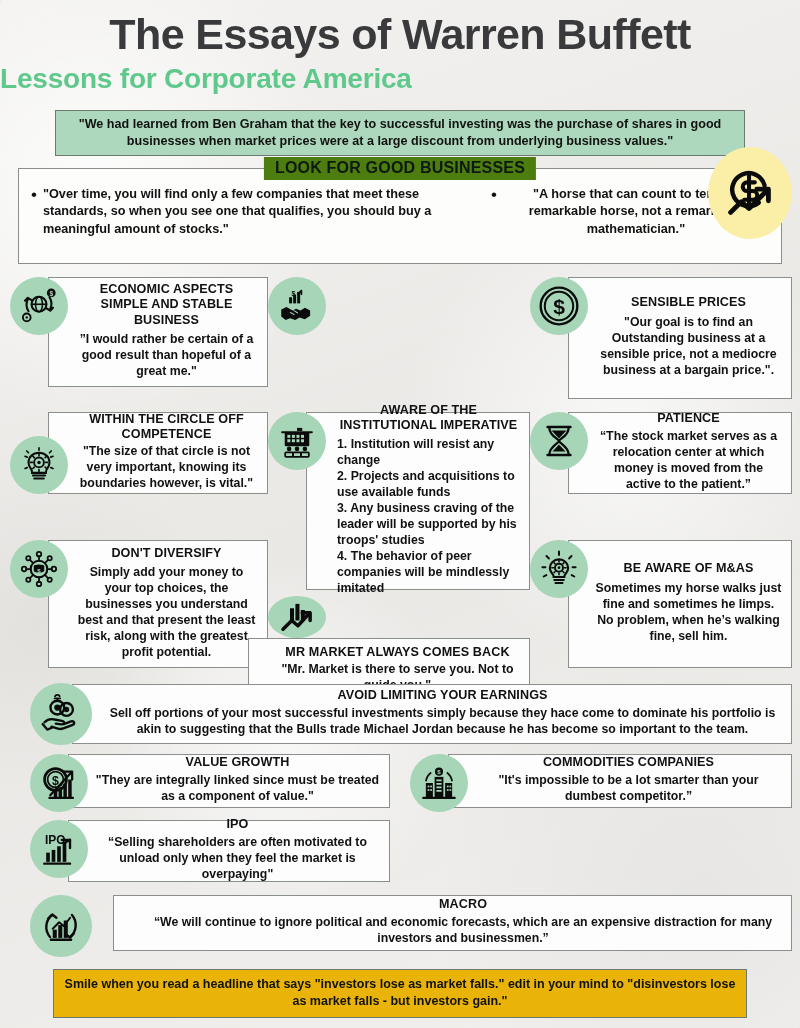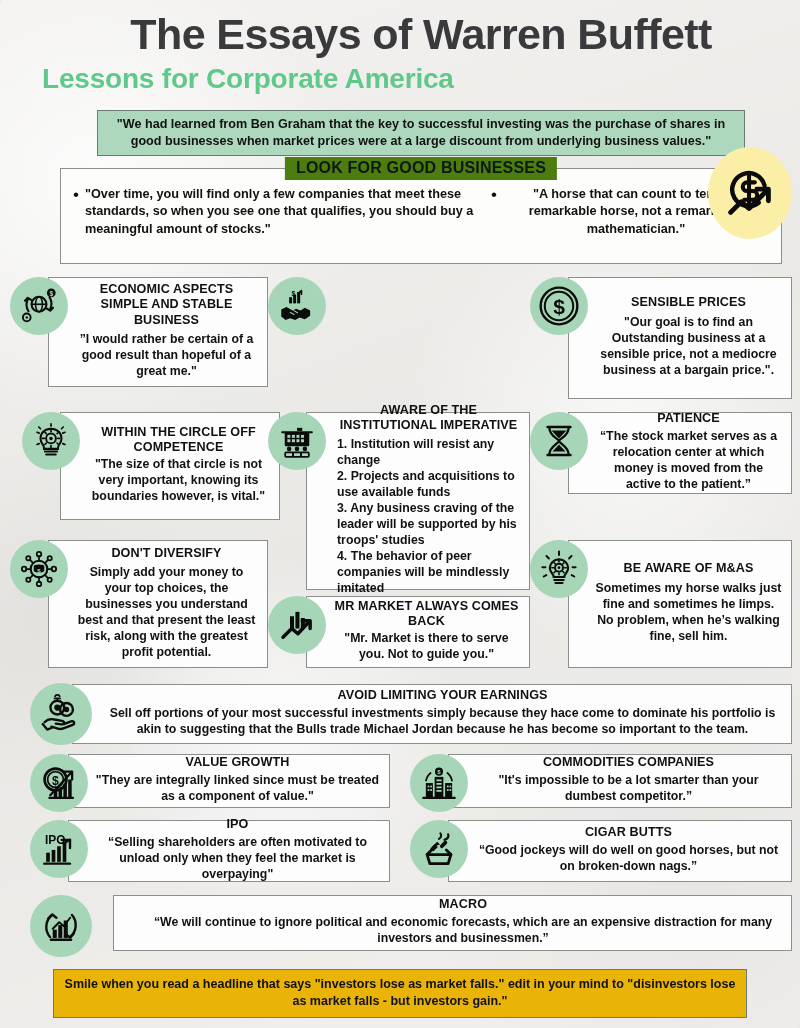--- a/index.html
+++ b/index.html
@@ -23,21 +23,20 @@
       linear-gradient(160deg, #f3f2f0 0%, #e9e8e5 50%, #f1f0ee 100%);
     position: relative;
     overflow: hidden;
     color: #1b1b1b;
   }
 
   .page {
     position: relative;
     width: 800px;
     height: 1028px;
-    padding-left: 42px;
   }
 
   
   .title {
     text-align: center;
     font-size: 43px;
     font-weight: 700;
     letter-spacing: -0.6px;
     color: #3a3a3c;
     line-height: 1;
@@ -267,21 +266,21 @@
         <circle cx="24" cy="24" r="15.5" fill="none" stroke="#0b0b0b" stroke-width="2.2"></circle>
         <text x="24" y="33" font-size="23" fill="#0b0b0b" text-anchor="middle" font-family="Liberation Sans, sans-serif" font-weight="bold">$</text>
       </svg>
     </div>
     <div class="box">
       <div class="card-title">SENSIBLE PRICES</div>
       <div class="card-body">"Our goal is to find an Outstanding business at a sensible price, not a mediocre business at a bargain price.".</div>
     </div>
   </div>
 
-  <div class="card" style="left:22px; top:412px; width:258px; height:108px;">
+  <div class="card" style="left:10px; top:412px; width:258px; height:82px;align-items:flex-end;">
     <div class="badge">
       <svg width="42" height="42" viewBox="0 0 48 48">
         <path d="M24 10c-7 0-12 5-12 11 0 4 2 6 3.2 8 .8 1.4.8 2.6.8 4h16c0-1.4 0-2.6.8-4 1.2-2 3.2-4 3.2-8 0-6-5-11-12-11z" fill="none" stroke="#0b0b0b" stroke-width="2.3"></path>
         <path d="M17 36h14M18.5 39.5h11" stroke="#0b0b0b" stroke-width="2.3" stroke-linecap="round"></path>
         <circle cx="24" cy="21" r="5.6" fill="none" stroke="#0b0b0b" stroke-width="2.2"></circle>
         <circle cx="24" cy="21" r="2" fill="#0b0b0b"></circle>
         <g stroke="#0b0b0b" stroke-width="1.9" stroke-linecap="round">
           <path d="M24 13.4v-2.6M24 31.4v-2.2M16.4 21h-2.2M33.8 21h-2.2M18.6 15.6l-1.6-1.6M31 15.6l1.6-1.6M18.6 26.4l-1.6 1.6M31 26.4l1.6 1.6"></path>
         </g>
         <g stroke="#0b0b0b" stroke-width="1.9" stroke-linecap="round">
@@ -365,21 +364,21 @@
             <circle cx="36.2" cy="36.2" r="2.4"></circle>
         </g>
       </svg>
     </div>
     <div class="box">
       <div class="card-title">DON'T DIVERSIFY</div>
       <div class="card-body">Simply add your money to your top choices, the businesses you understand best and that present the least risk, along with the greatest profit potential.</div>
     </div>
   </div>
 
-  <div class="card" style="left:268px; top:596px; width:262px; height:72px;">
+  <div class="card" style="left:268px; top:596px; width:262px; height:72px;flex-direction:column;">
     <div class="badge">
       <svg width="42" height="42" viewBox="0 0 48 48">
         <rect x="16" y="14" width="4.6" height="14" fill="#0b0b0b"></rect>
         <rect x="22.2" y="9" width="4.6" height="19" fill="#0b0b0b"></rect>
         <rect x="28.4" y="16" width="4.6" height="12" fill="#0b0b0b"></rect>
         <polyline points="8,38 18,28 25,34 38,20" fill="none" stroke="#0b0b0b" stroke-width="4" stroke-linecap="round" stroke-linejoin="round"></polyline>
         <polyline points="30,19 39,19 39,28" fill="none" stroke="#0b0b0b" stroke-width="4" stroke-linecap="round" stroke-linejoin="round"></polyline>
       </svg>
     </div>
     <div class="box">
@@ -494,37 +493,20 @@
         <polyline points="27,14 36,14 36,23" fill="none" stroke="#0b0b0b" stroke-width="2.6" stroke-linecap="round" stroke-linejoin="round"></polyline>
         <path d="M29 18l7-4" stroke="#0b0b0b" stroke-width="2.6" stroke-linecap="round"></path>
       </svg>
     </div>
     <div class="box">
       <div class="card-title">IPO</div>
       <div class="card-body tight">“Selling shareholders are often motivated to unload only when they feel the market is overpaying"</div>
     </div>
   </div>
 
-  <div class="card" style="left:410px; top:820px; width:382px; height:62px;">
-    <div class="badge">
-      <svg width="44" height="44" viewBox="0 0 48 48">
-        <path d="M11 30h26l-3 10H14z" fill="none" stroke="#0b0b0b" stroke-width="3" stroke-linejoin="round"></path>
-        <path d="M11 30l6-6M37 30l-5-5" stroke="#0b0b0b" stroke-width="3" stroke-linecap="round"></path>
-        <path d="M16 22l6-6 3 3" fill="#0b0b0b"></path>
-        <path d="M14.5 23.5l5-5 3.2 3.2-5 5z" fill="#0b0b0b"></path>
-        <path d="M27 21l4-4" stroke="#0b0b0b" stroke-width="4" stroke-linecap="round"></path>
-        <path d="M30 14c3-1 5-3 4-6" fill="none" stroke="#0b0b0b" stroke-width="2.4" stroke-linecap="round"></path>
-        <path d="M24 13c2.5-1.5 3-4 1.5-6" fill="none" stroke="#0b0b0b" stroke-width="2.2" stroke-linecap="round"></path>
-      </svg>
-    </div>
-    <div class="box">
-      <div class="card-title">CIGAR BUTTS</div>
-      <div class="card-body tight">“Good jockeys will do well on good horses, but not on broken-down nags.”</div>
-    </div>
-  </div>
 
   <div class="card" style="left:30px; top:895px; width:762px; height:56px;gap:41px;">
     <div class="badge" style="width:62px;height:62px;min-width:62px;">
       <svg width="44" height="44" viewBox="0 0 48 48">
         <rect x="15" y="28" width="4.4" height="9" fill="#0b0b0b"></rect>
         <rect x="21" y="23" width="4.4" height="14" fill="#0b0b0b"></rect>
         <rect x="27" y="18" width="4.4" height="19" fill="#0b0b0b"></rect>
         <path d="M13 39h22" stroke="#0b0b0b" stroke-width="2.6" stroke-linecap="round"></path>
         <path d="M15 27l7-7 5 4 7-9" fill="none" stroke="#0b0b0b" stroke-width="2.2" stroke-linecap="round" stroke-linejoin="round"></path>
         <path d="M12 36A17 17 0 0 1 14 12" fill="none" stroke="#0b0b0b" stroke-width="2.6" stroke-linecap="round"></path>

